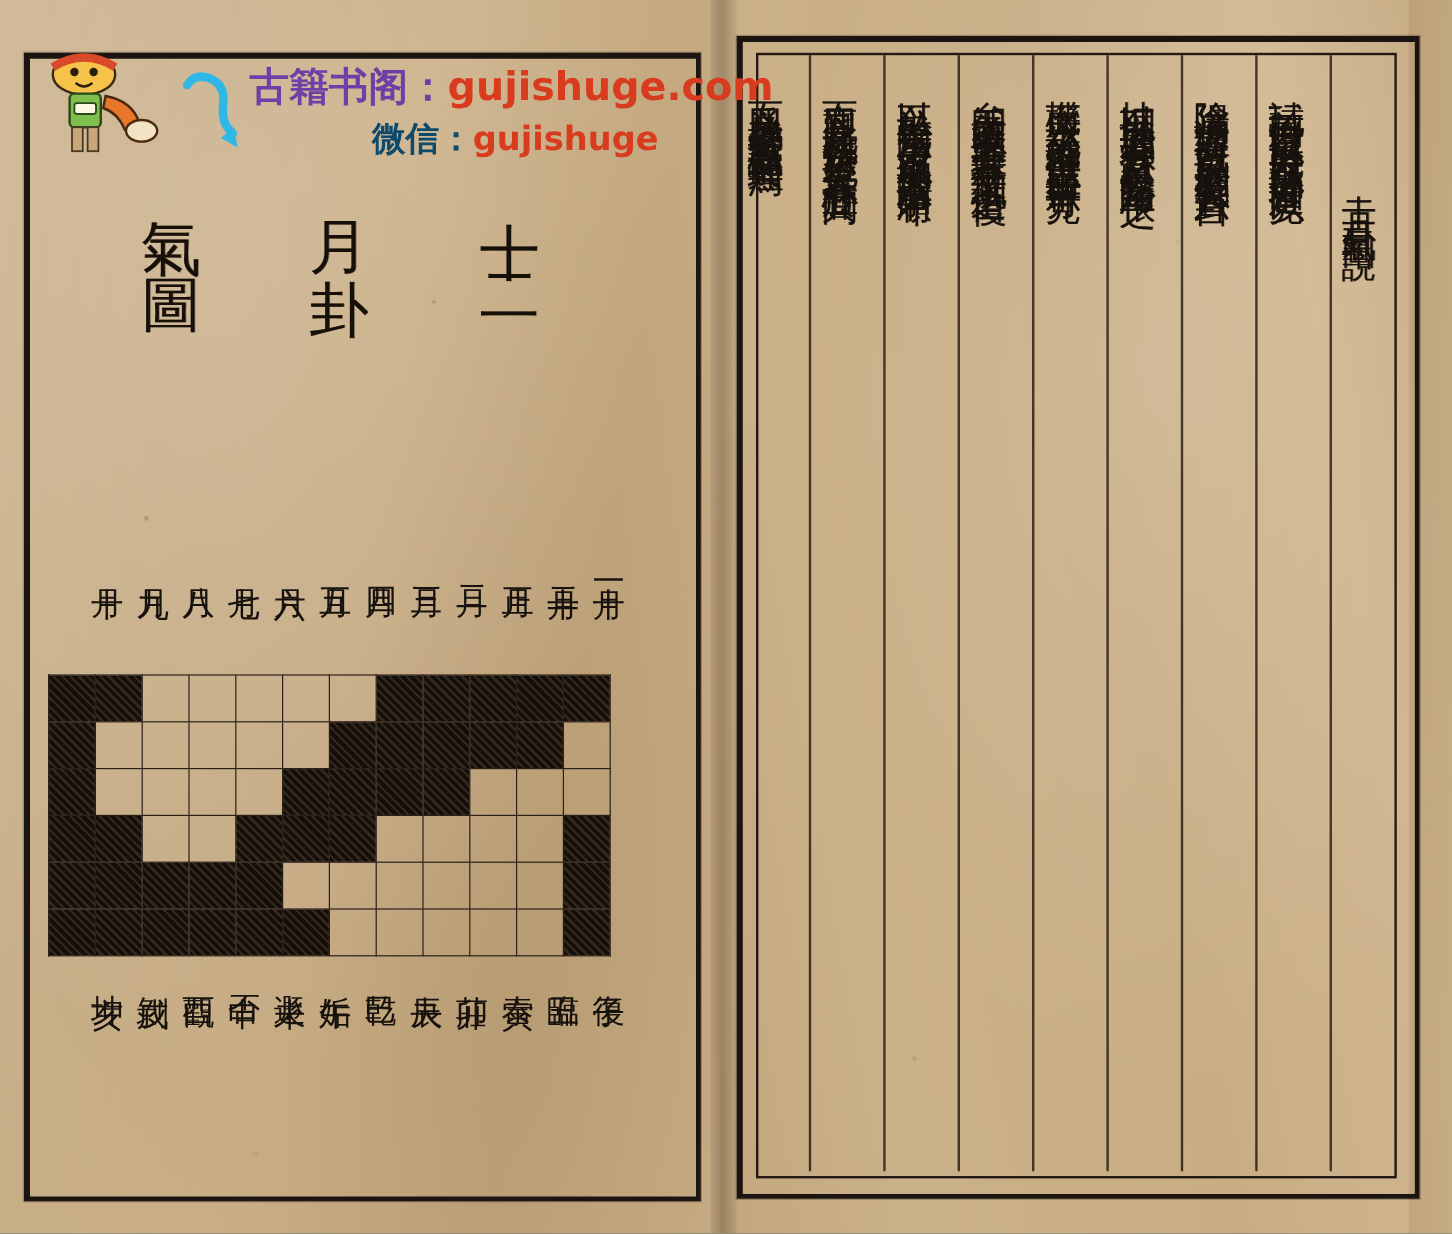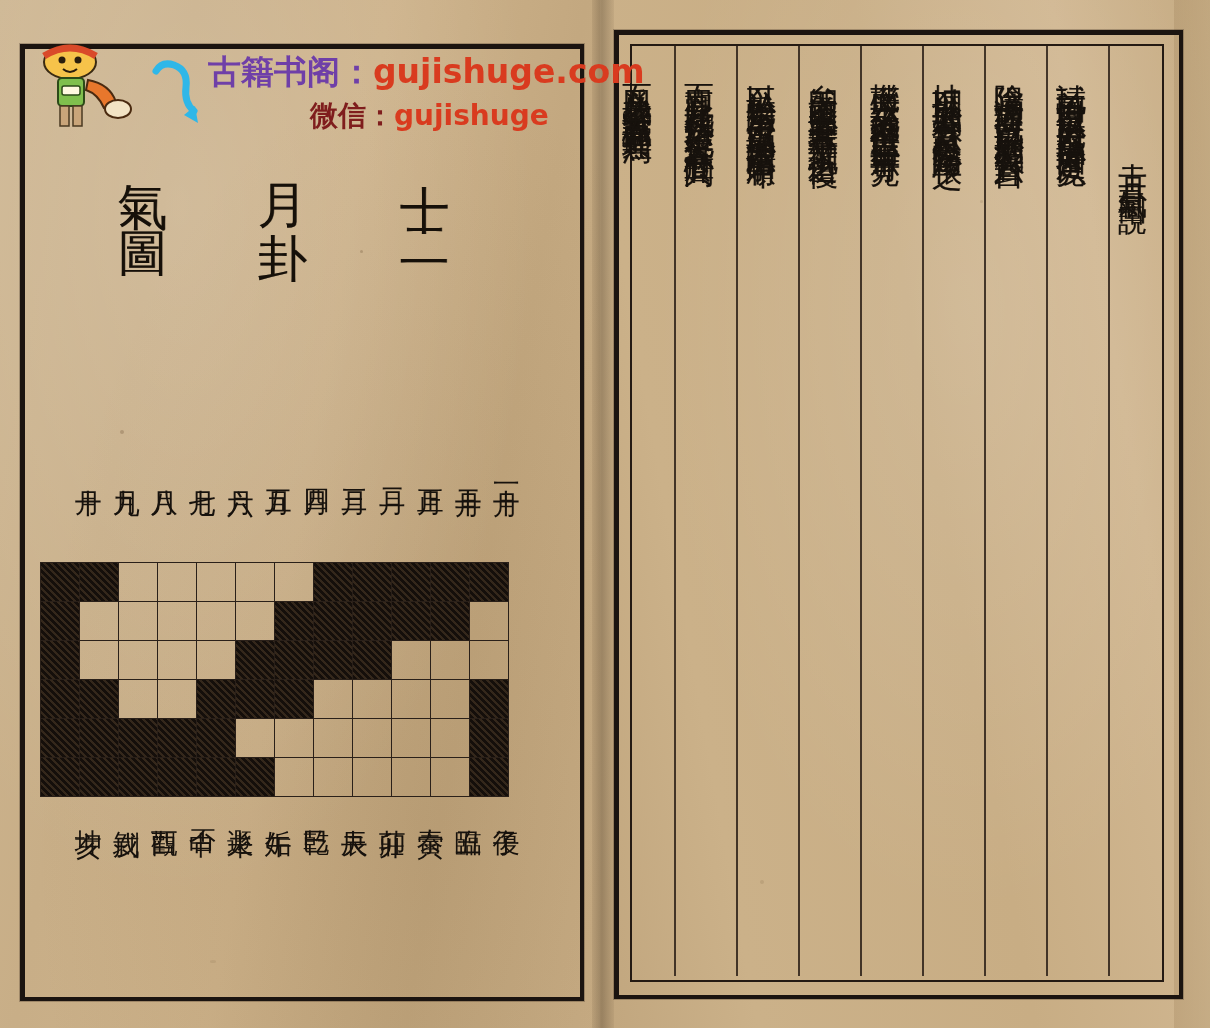--- a/index.html
+++ b/index.html
@@ -131,21 +131,21 @@
   
   .wm {
     position: absolute;
     font-family: "DejaVu Sans", sans-serif;
     font-weight: bold;
   }
   .wm-line1 { left: 208px; top: 50px; font-size: 33px; }
   .wm-line2 { left: 310px; top: 97px; font-size: 28px; }
   .wm-cn   { color: #6f3fa8; }
   .wm-url  { color: #d93b1f; }
-  .wm-wx   { color: #7f1d1d; }
+  .wm-wx   { color: #0c4a6e; }
   .wm-id   { color: #d93b1f; }
   .wm-mascot {
     position: absolute;
     left: 18px; top: 40px;
     width: 120px; height: 90px;
   }
   .wm-arrow {
     position: absolute;
     left: 150px; top: 55px;
     width: 80px; height: 80px;

